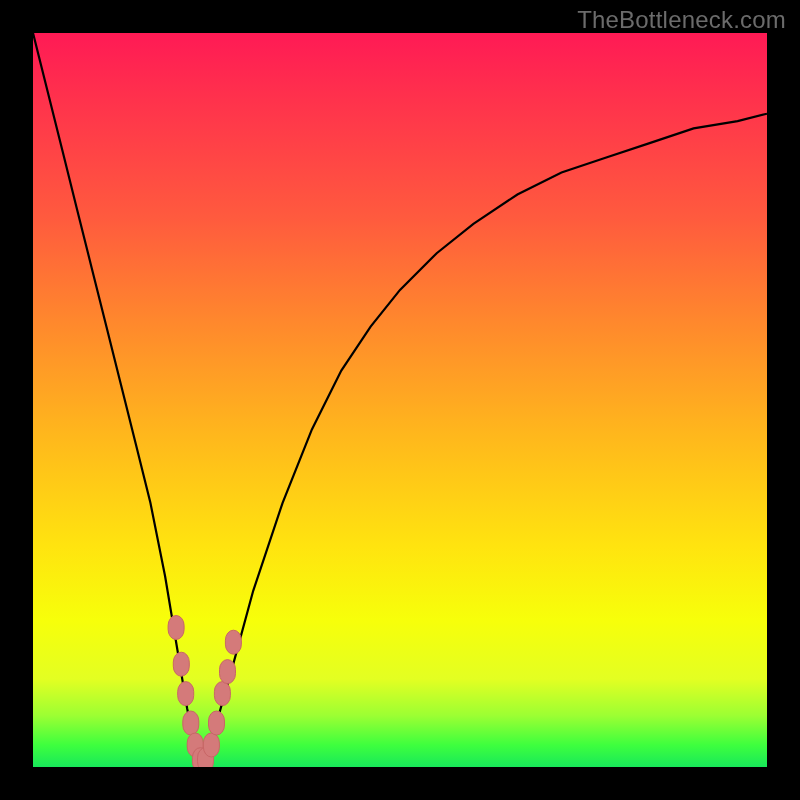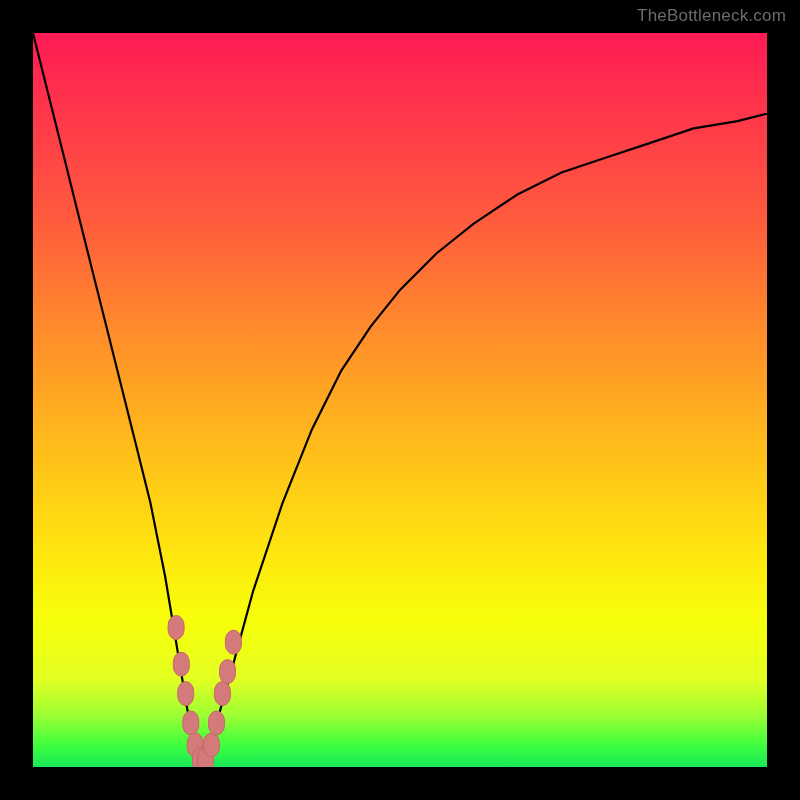--- a/index.html
+++ b/index.html
@@ -44,21 +44,21 @@
     left: 0;
     top: 0;
     width: 734px;
     height: 734px;
   }
   .watermark {
     position: absolute;
     top: 6px;
     right: 14px;
     color: #6b6b6b;
-    font-size: 17px;
+    font-size: 24px;
     font-weight: 500;
     letter-spacing: 0.2px;
     user-select: none;
   }
 </style>
 </head>
 <body>
 
 <div class="frame">
 

